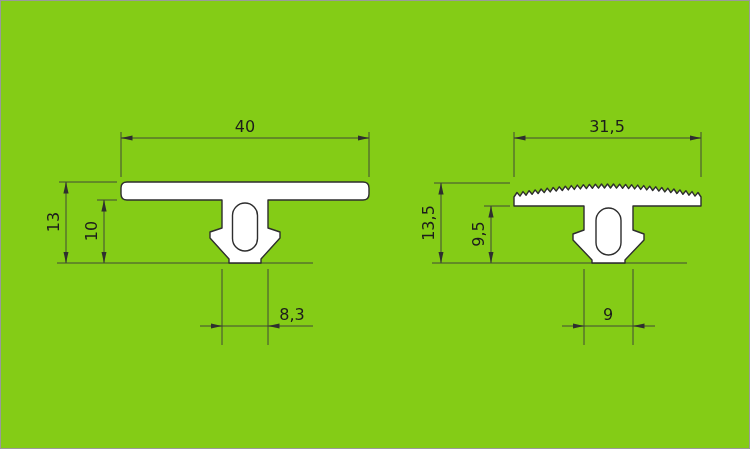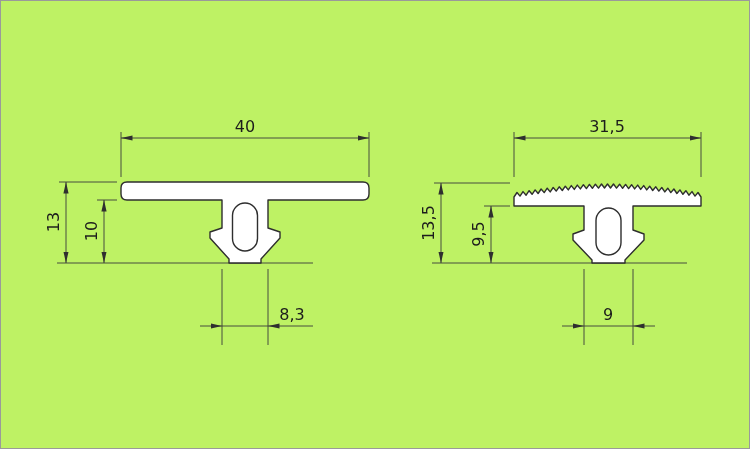--- a/index.html
+++ b/index.html
@@ -1,19 +1,19 @@
 <!DOCTYPE html>
 <html><head>
 <meta charset="utf-8">
 <style>
   html,body{margin:0;padding:0;background:#ffffff;}
   .canvas{
     width:748px;height:447px;
     border:1px solid #9a9a9a;
-    background:#bef264;
+    background:#84cc16;
     position:relative;
     font-family:"DejaVu Sans","Liberation Sans",sans-serif;
   }
   svg{display:block;}
   .ext{stroke:#3a3a3a;stroke-width:0.9;fill:none;}
   .dim{stroke:#3a3a3a;stroke-width:0.9;fill:none;}
   .profile{fill:#ffffff;stroke:#2e2e2e;stroke-width:1.4;stroke-linejoin:round;stroke-linecap:round;}
   .hole{fill:#ffffff;stroke:#2e2e2e;stroke-width:1.4;}
   text{font-family:"DejaVu Sans","Liberation Sans",sans-serif;font-size:16px;fill:#1c1c1c;text-anchor:middle;}
 </style>

